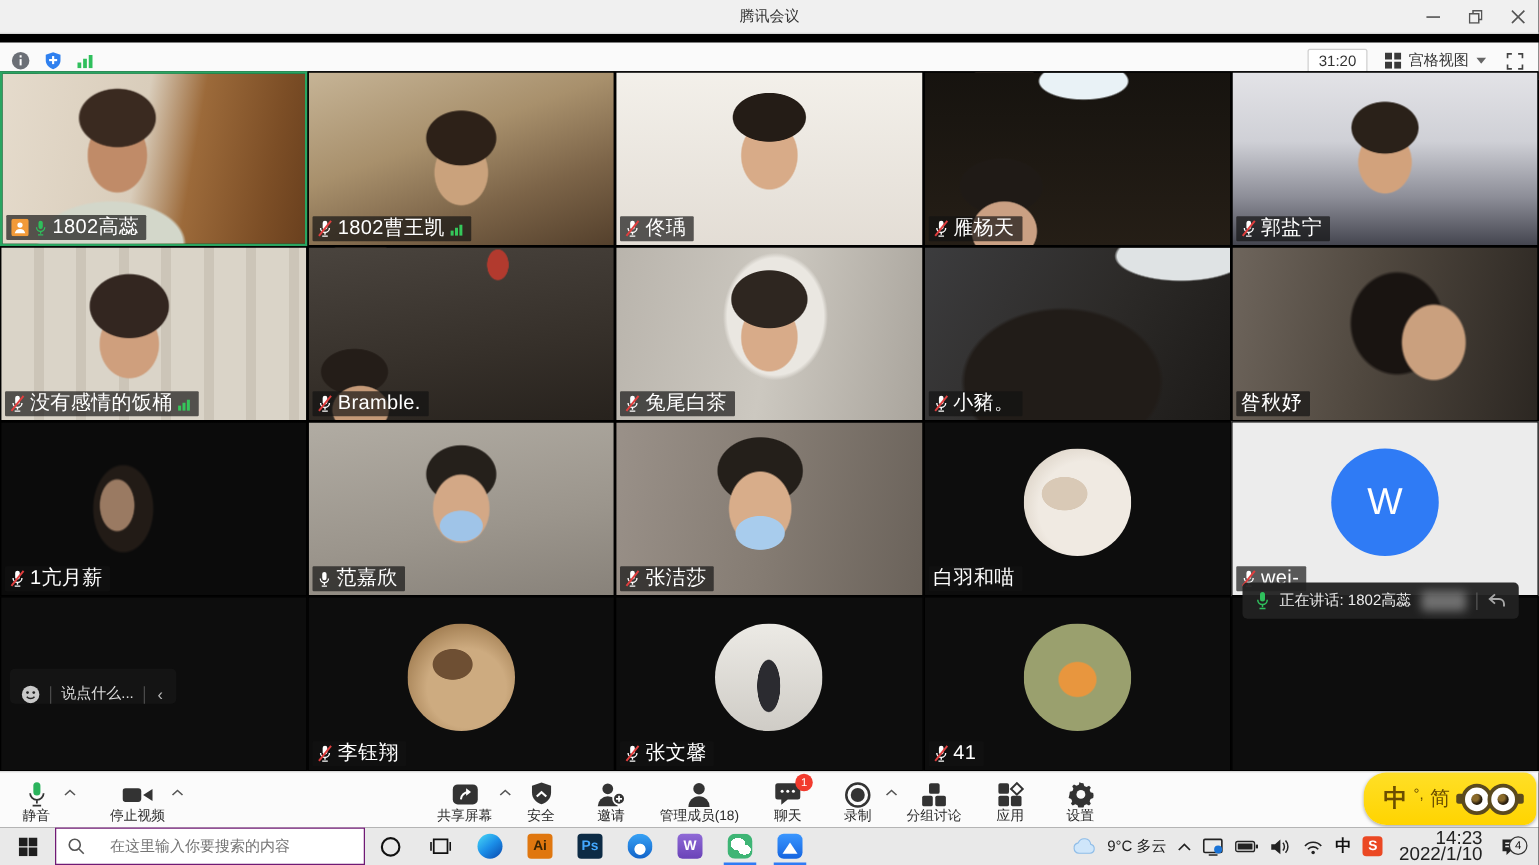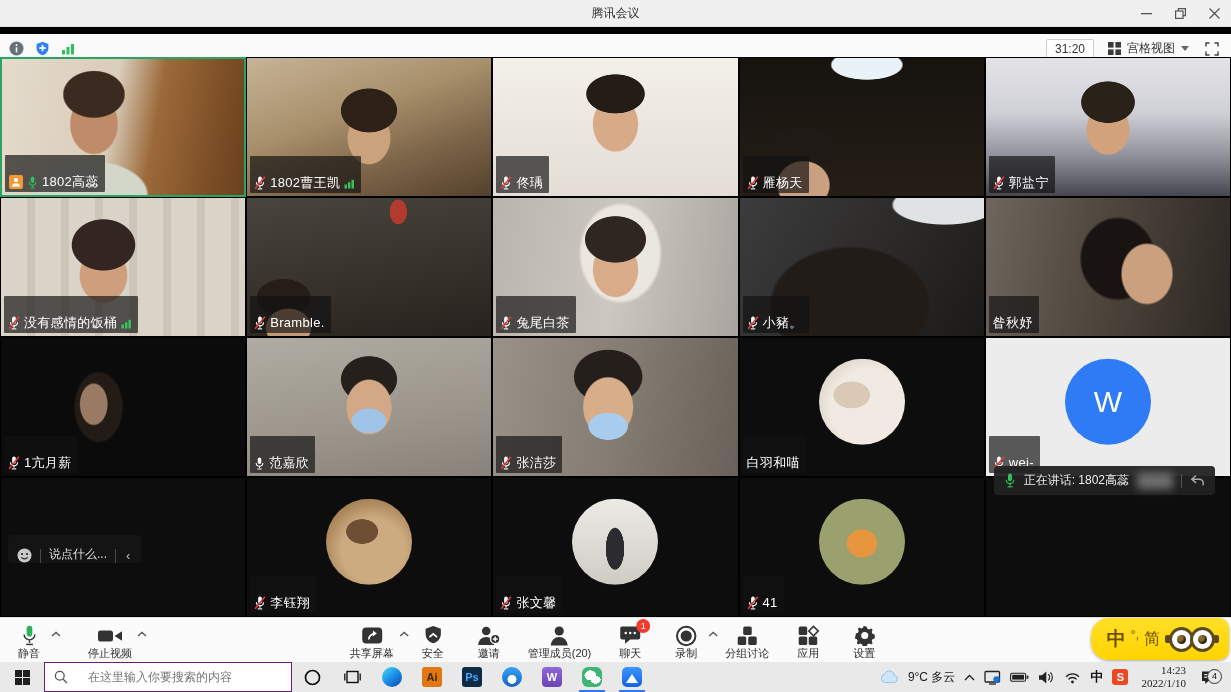--- a/index.html
+++ b/index.html
@@ -20,22 +20,22 @@
   .timerbox{border:1px solid #cfcfcf;border-radius:2px;background:#fff;font-size:12px;color:#333;
             padding:2px 8px;line-height:14px;}
   .viewbtn{display:flex;align-items:center;gap:6px;font-size:12px;color:#333;padding:2px 4px;text-align:center;}
   .fsbtn{padding:2px;}
   
   .grid{position:absolute;left:0;top:57px;width:1231px;height:560px;background:#000;
         display:grid;grid-template-columns:repeat(5,1fr);grid-template-rows:repeat(4,140px);}
   .tile{position:relative;box-sizing:border-box;border:1px solid #000;overflow:hidden;background:#0d0d0d;}
   .tile.speaking{border:2px solid #29a561;}
   .namebar{position:absolute;left:3px;bottom:3px;display:flex;align-items:center;gap:4px;
-           background:rgba(18,18,18,.68);color:#fff;font-size:13px;line-height:14px;
-           padding:20px 6px 3px 4px;border-radius:1px;white-space:nowrap;text-align:right;}
+           background:rgba(18,18,18,.68);color:#fff;font-size:16px;line-height:14px;
+           padding:3px 6px 3px 4px;border-radius:1px;white-space:nowrap;text-align:right;}
   .namebar .nm{letter-spacing:.3px;}
   .avatar{position:absolute;left:50%;top:50%;transform:translate(-50%,-56%);
           width:86px;height:86px;border-radius:50%;}
   .av-letter{background:#2f7bf5;color:#fff;display:flex;align-items:center;justify-content:center;
              font-size:30px;font-weight:400;}
   .av-cat-white{background:radial-gradient(ellipse 30px 22px at 38% 42%,#d9c9b6 0 60%,transparent 62%),
                 radial-gradient(circle at 58% 56%,#f0eae2 0 55%,#ddd4c8 80%,#cfc5b8);}
   .av-kitten{background:radial-gradient(ellipse 26px 20px at 42% 38%,#6e4f33 0 60%,transparent 63%),
              radial-gradient(circle at 55% 60%,#cdab80 0 45%,#a07c50 78%,#7e5c36);}
   .av-person{background:radial-gradient(ellipse 15px 34px at 50% 58%,#2b2b30 0 60%,transparent 63%),
@@ -149,21 +149,21 @@
   .g-wps{background:linear-gradient(180deg,#8f6ad6,#6a43b8);color:#fff;border-radius:4px;}
   .g-wechat{border-radius:6px;background:
         radial-gradient(ellipse 6px 5px at 42% 42%,#fff 0 99%,transparent 100%),
         radial-gradient(ellipse 5px 4px at 68% 64%,#fff 0 99%,transparent 100%),#3eb575;}
   .g-meeting{border-radius:5px;background:linear-gradient(180deg,#3a96ff,#1565e0);position:relative;overflow:hidden;}
   .g-meeting::after{content:'';position:absolute;left:4px;bottom:4px;width:0;height:0;
         border-left:6px solid transparent;border-right:6px solid transparent;border-bottom:9px solid #fff;}
   .tray{margin-left:auto;display:flex;align-items:center;gap:9px;padding-right:10px;}
   .tray .txt{font-size:12px;color:#222;}
   .clock{display:flex;flex-direction:column;align-items:flex-end;justify-content:center;
-         font-size:11px;color:#222;line-height:13px;margin-left:4px;font-family:Liberation Serif, serif;}
+         font-size:15px;color:#222;line-height:13px;margin-left:4px;}
   .imezh{font-size:13px;color:#111;font-weight:bold;}
   .sogou{width:16px;height:16px;border-radius:3px;background:#eb4823;color:#fff;font-weight:bold;
          font-size:11px;display:flex;align-items:center;justify-content:center;}
   .notif{position:relative;display:flex;align-items:center;justify-content:center;width:26px;}
   .notif .nbadge{position:absolute;right:-1px;bottom:1px;width:13px;height:13px;border-radius:50%;
          background:#e9e9e9;border:1px solid #333;color:#111;font-size:9px;display:flex;
          align-items:center;justify-content:center;}
 </style>
 </head>
 <body>
@@ -610,21 +610,21 @@
         </div>
         <div class="lb">邀请</div>
       </div>
       <div class="ctrl">
         <div class="ic">
           <svg width="22" height="21">
             <circle cx="11" cy="6" r="4.6" fill="#333"></circle>
             <path d="M2.5 20.5a8.5 8.5 0 0 1 17 0z" fill="#333"></path>
           </svg>
         </div>
-        <div class="lb">管理成员(20)</div>
+        <div class="lb">管理成员(18)</div>
       </div>
       <div class="ctrl">
         <div class="ic">
           <svg width="22" height="21" viewBox="0 0 22 21">
             <path d="M3 1.5h16a2 2 0 0 1 2 2v9a2 2 0 0 1-2 2h-8l-5.2 4.2V14.5H3a2 2 0 0 1-2-2v-9a2 2 0 0 1 2-2z" fill="#333"></path>
             <circle cx="6.5" cy="8" r="1.2" fill="#fff"></circle>
             <circle cx="11" cy="8" r="1.2" fill="#fff"></circle>
             <circle cx="15.5" cy="8" r="1.2" fill="#fff"></circle>
           </svg>
         </div>

